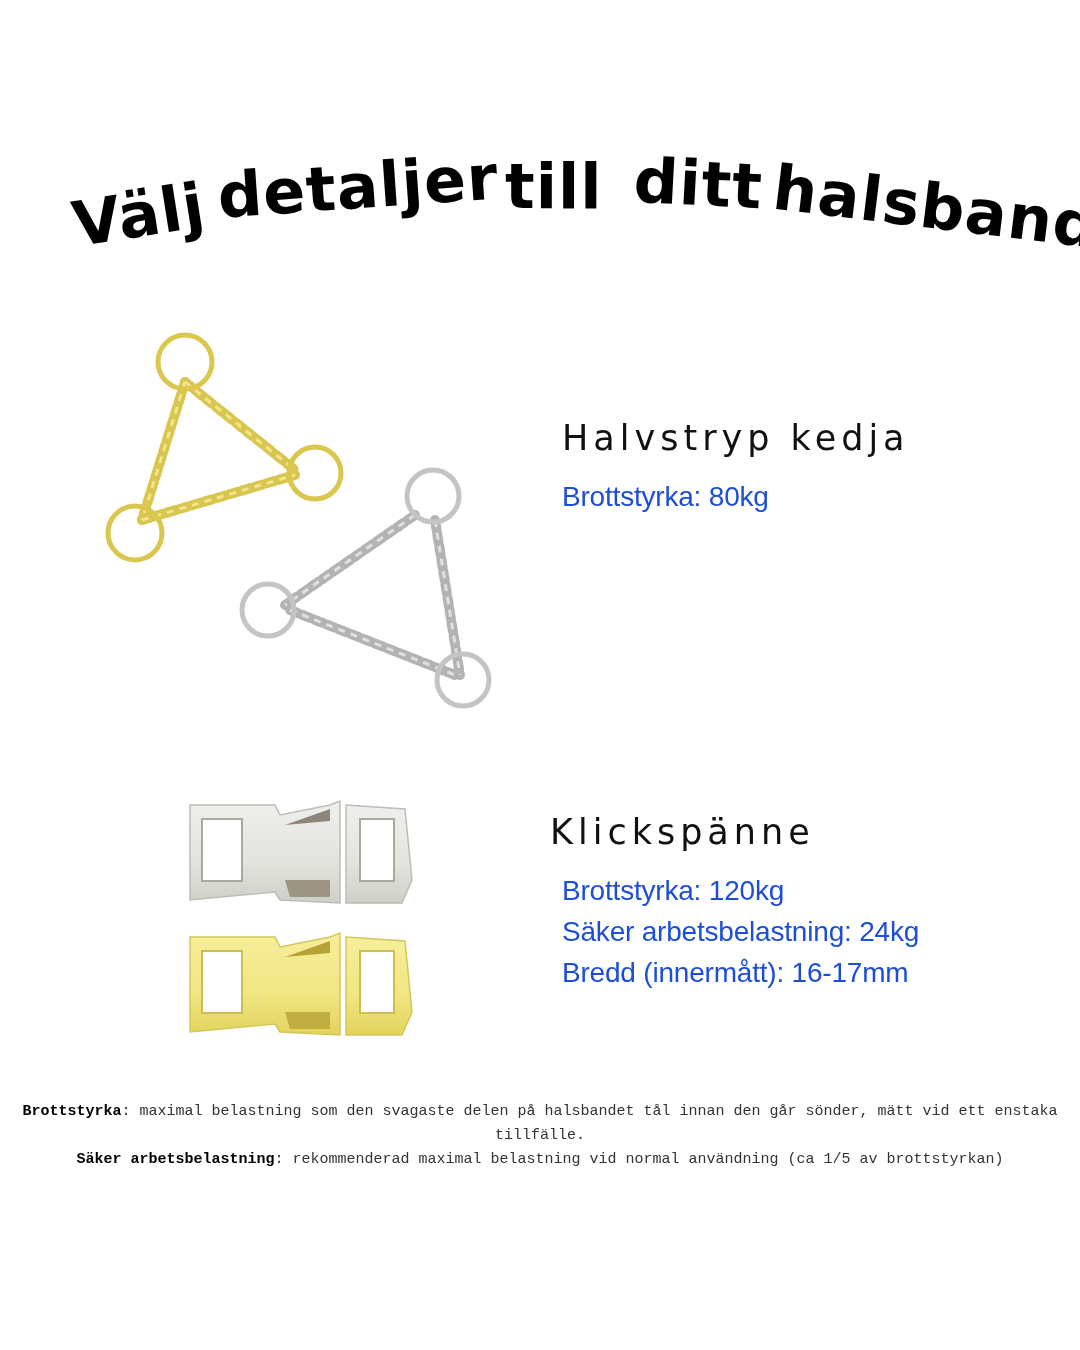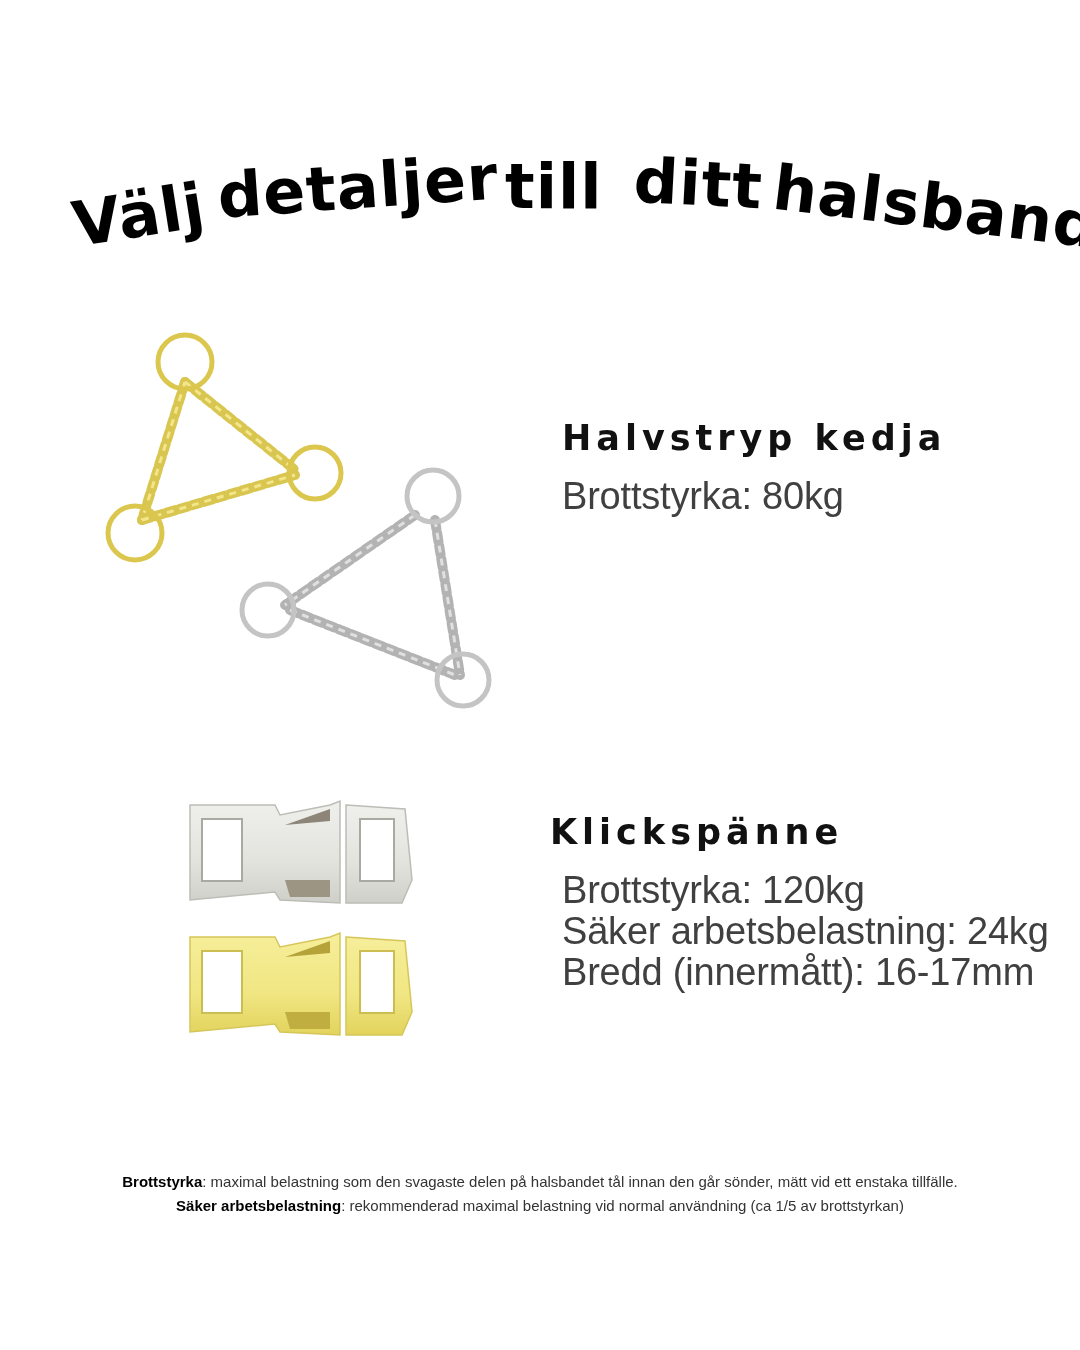--- a/index.html
+++ b/index.html
@@ -9,27 +9,27 @@
       font-family: "DejaVu Sans", sans-serif;
     }
     .title-wrap { position: absolute; left: 0; top: 130px; width: 1080px; height: 130px; }
     .title-word {
       position: absolute; font-family: "DejaVu Sans", sans-serif; font-weight: bold;
       font-size: 62px; color: #000; letter-spacing: 1px; white-space: nowrap;
       transform-origin: center bottom;
     }
     .product-img { position: absolute; }
     .product-title {
-      position: absolute; font-family: "DejaVu Sans", sans-serif; font-weight: bold;
+      position: absolute; font-family: "DejaVu Sans", sans-serif; font-weight: normal;
       font-size: 35px; letter-spacing: 5px; color: #111; text-align: right;
     }
     .spec-list { position: absolute; margin: 0; padding: 0; list-style: none; }
     .spec-list li {
       font-family: "Liberation Sans", sans-serif; font-weight: normal;
-      font-size: 38px; line-height: 41px; color: #404040; letter-spacing: -0.2px;
+      font-size: 28px; line-height: 41px; color: #1d4ed8; letter-spacing: -0.2px;
     }
     .footnote {
       position: absolute; left: 0; width: 1080px; text-align: center;
       font-family: "Liberation Sans", sans-serif; font-size: 15px; color: #333;
       line-height: 24px;
     }
     .footnote b { color: #000; }
   </style>
 </head>
 <body>
@@ -119,20 +119,20 @@
   </svg>
 </div>
 
 <div class="product-title" style="left:550px; top:812px;">Klickspänne</div>
 <ul class="spec-list" style="left:562px; top:870px;">
   <li>Brottstyrka: 120kg</li>
   <li>Säker arbetsbelastning: 24kg</li>
   <li>Bredd (innermått): 16-17mm</li>
 </ul>
 
-<div class="footnote" style="top:1170px;">
+<div class="footnote" style="top:1100px;font-family:Liberation Mono, monospace;">
   <div>
     <b>Brottstyrka</b><span>: maximal belastning som den svagaste delen på halsbandet tål innan den går sönder, mätt vid ett enstaka tillfälle.</span>
   </div>
   <div>
     <b>Säker arbetsbelastning</b><span>: rekommenderad maximal belastning vid normal användning (ca 1/5 av brottstyrkan)</span>
   </div>
 </div>
 
 </body></html>

